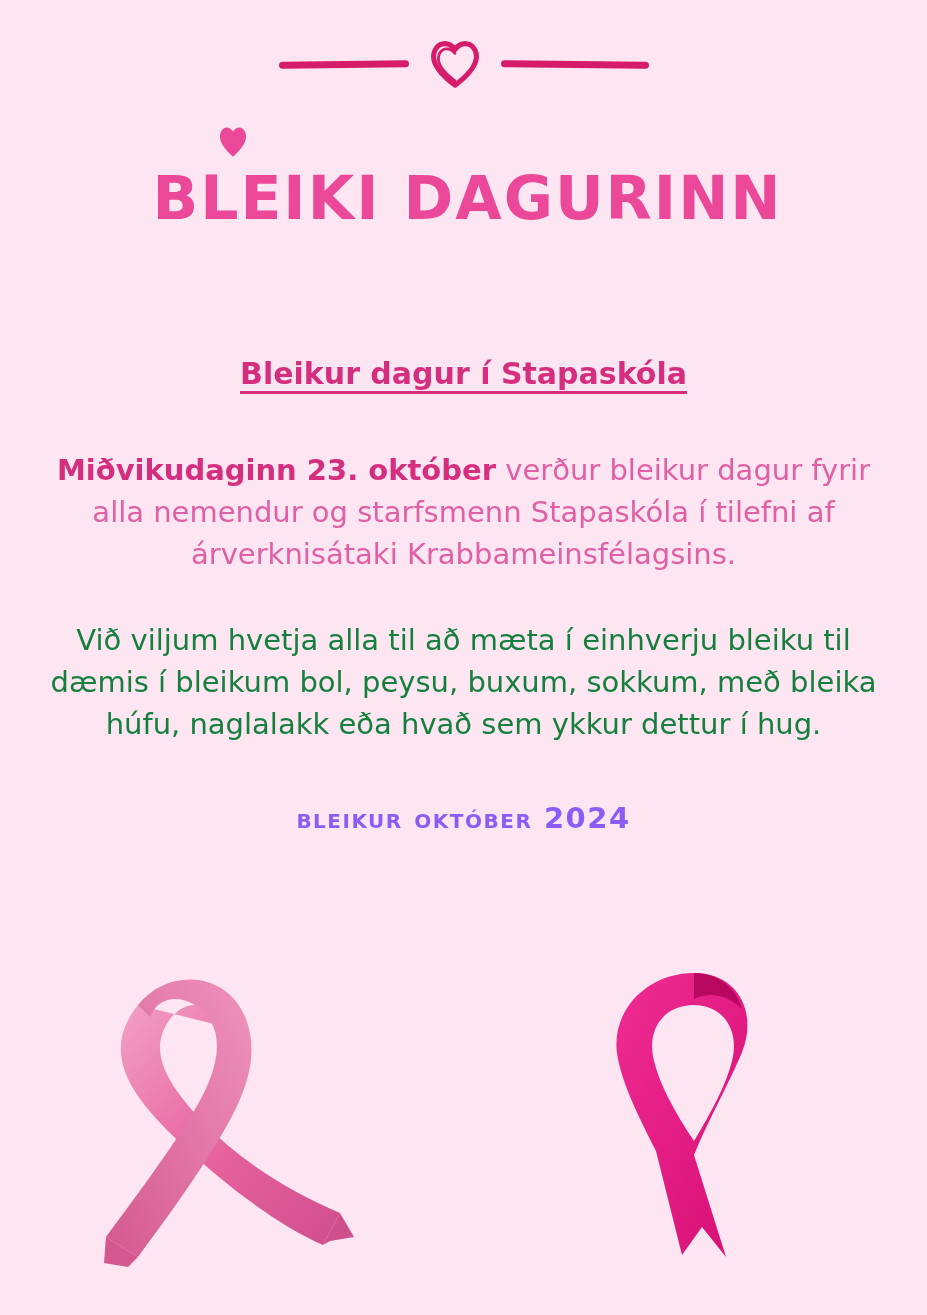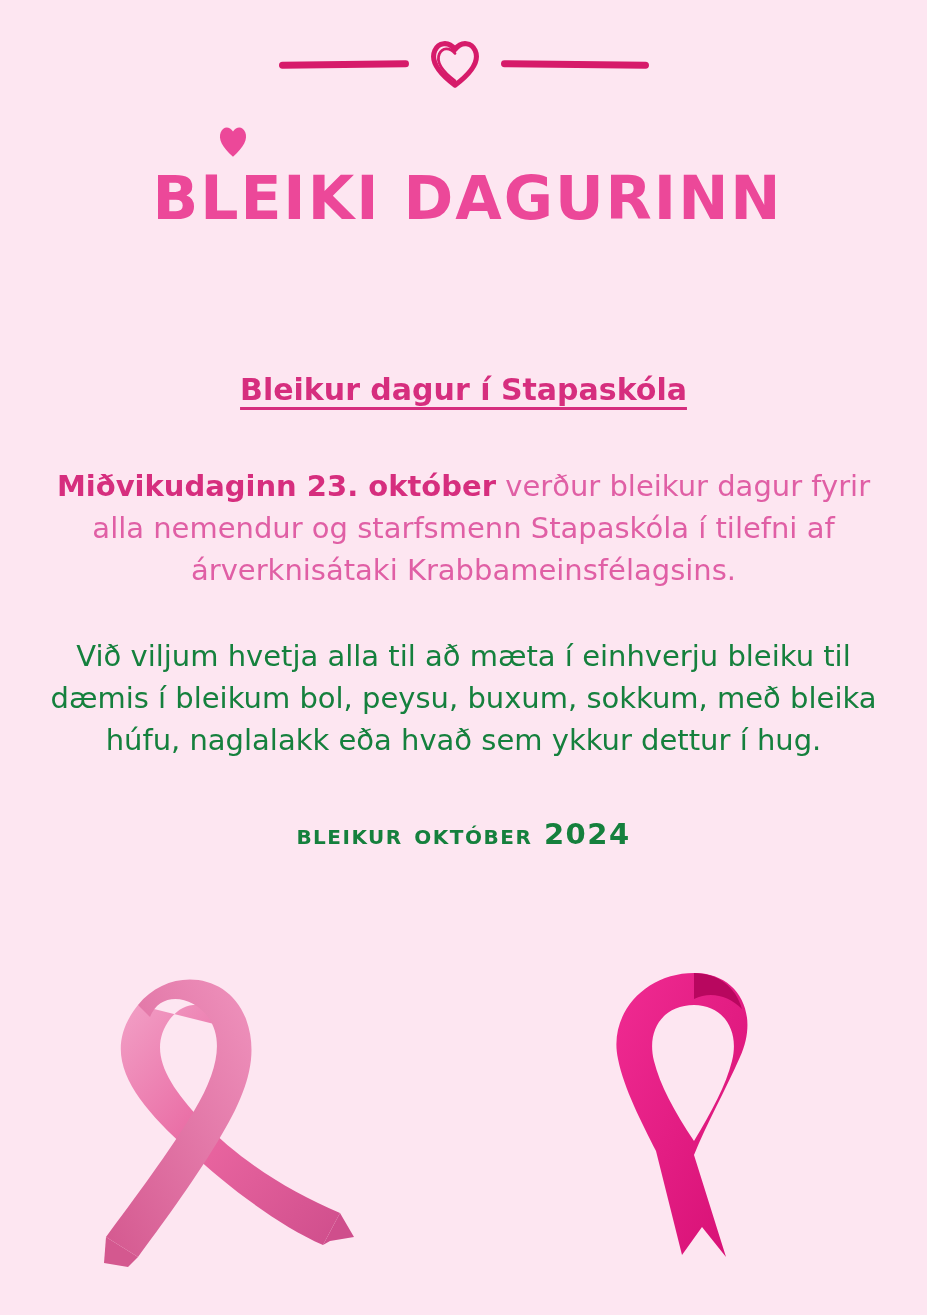--- a/index.html
+++ b/index.html
@@ -71,21 +71,21 @@
     font-weight: bold;
     font-size: 60px;
     line-height: 1;
     letter-spacing: 2px;
     color: #ec4899;
   }
 
   
   .content {
     position: absolute;
-    top: 370px;
+    top: 354px;
     left: 0;
     width: 100%;
     text-align: center;
     padding: 0 20px;
     box-sizing: border-box;
   }
   .subtitle {
     font-size: 30px;
     font-weight: bold;
     color: #d62e7e;
@@ -106,21 +106,21 @@
     font-weight: bold;
   }
   .para.second {
     color: #15803d;
     padding: 0 10px;
     margin-bottom: 56px;
   }
   .tagline {
     font-size: 29px;
     font-weight: bold;
-    color: #15803d;
+    color: #8b5cf6;
     letter-spacing: 1.5px;
     font-variant: small-caps;
     text-transform: lowercase;
     margin: 16px;
   }
 
   
   .ribbon-left {
     position: absolute;
     left: 78px;

